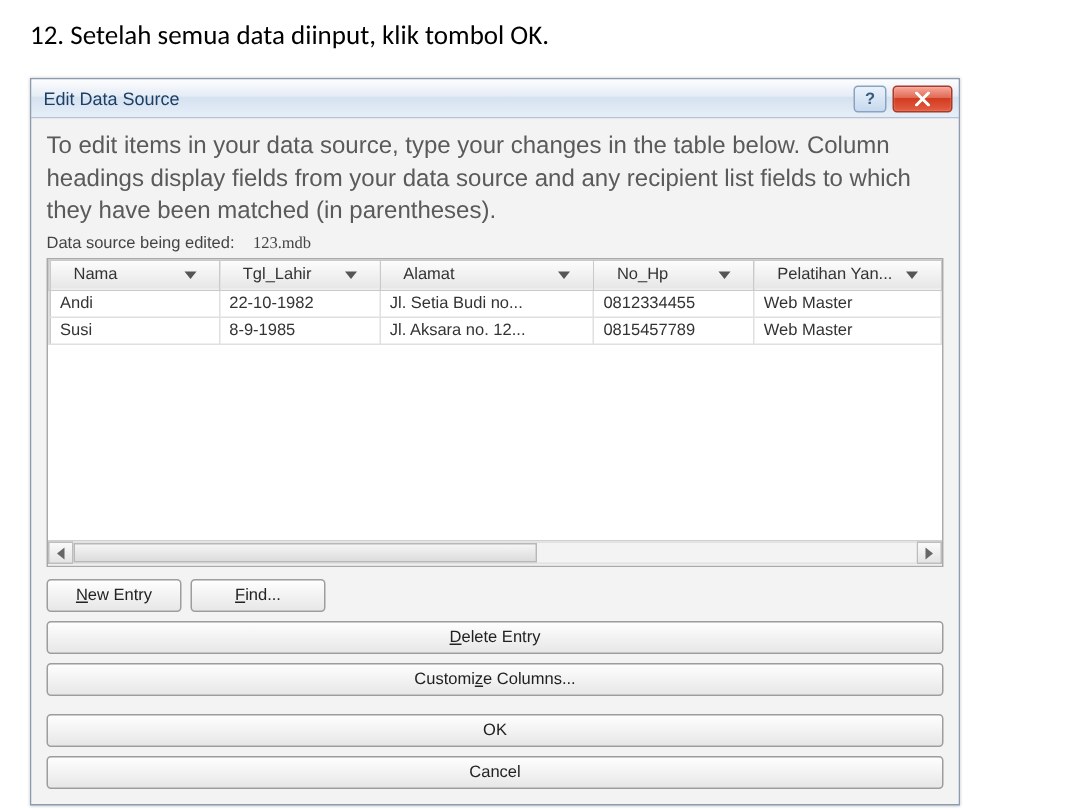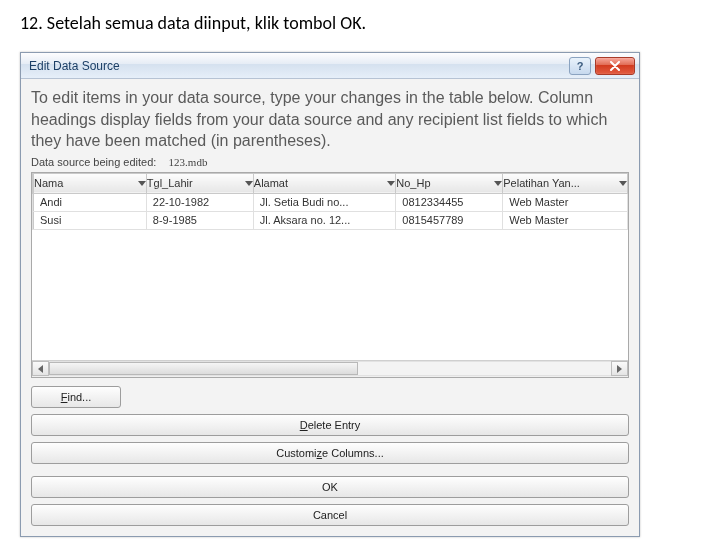--- a/index.html
+++ b/index.html
@@ -82,21 +82,21 @@
     width: 100%;
     border-collapse: collapse;
     font-size: 11px;
     color: #333;
   }
   .grid th {
     background: linear-gradient(#fdfdfd,#e6e6e6);
     border: 1px solid #c9c9c9;
     font-weight: normal;
     text-align: left;
-    padding: 2px 0;
+    padding: 2px 15px;
     height: 20px;
     position: relative;
   }
   .grid th .hdr {
     display:flex; align-items:center; justify-content:space-between;
   }
   .grid th .drop {
     width:0;height:0;border-left:4px solid transparent;border-right:4px solid transparent;border-top:5px solid #555;
     margin-left:4px;
   }
@@ -265,20 +265,23 @@
             <div class="thumb"></div>
           </div>
         <div class="arrow">
             <span class="tri-r"></span>
           </div>
       </div>
     </div>
 
     <div class="button-strip">
       <button class="wbtn small">
+          <span><span class="underline-access">N</span><span>ew Entry</span></span>
+        </button>
+      <button class="wbtn small">
           <span><span class="underline-access">F</span>ind...</span>
         </button>
       <div class="spacer"></div>
     </div>
     <div class="button-strip row2">
       <button class="wbtn small">
           <span><span class="underline-access">D</span>elete Entry</span>
         </button>
       <button class="wbtn" style="min-width:140px">
           <span>Customi<span class="underline-access">z</span>e Columns...</span>

